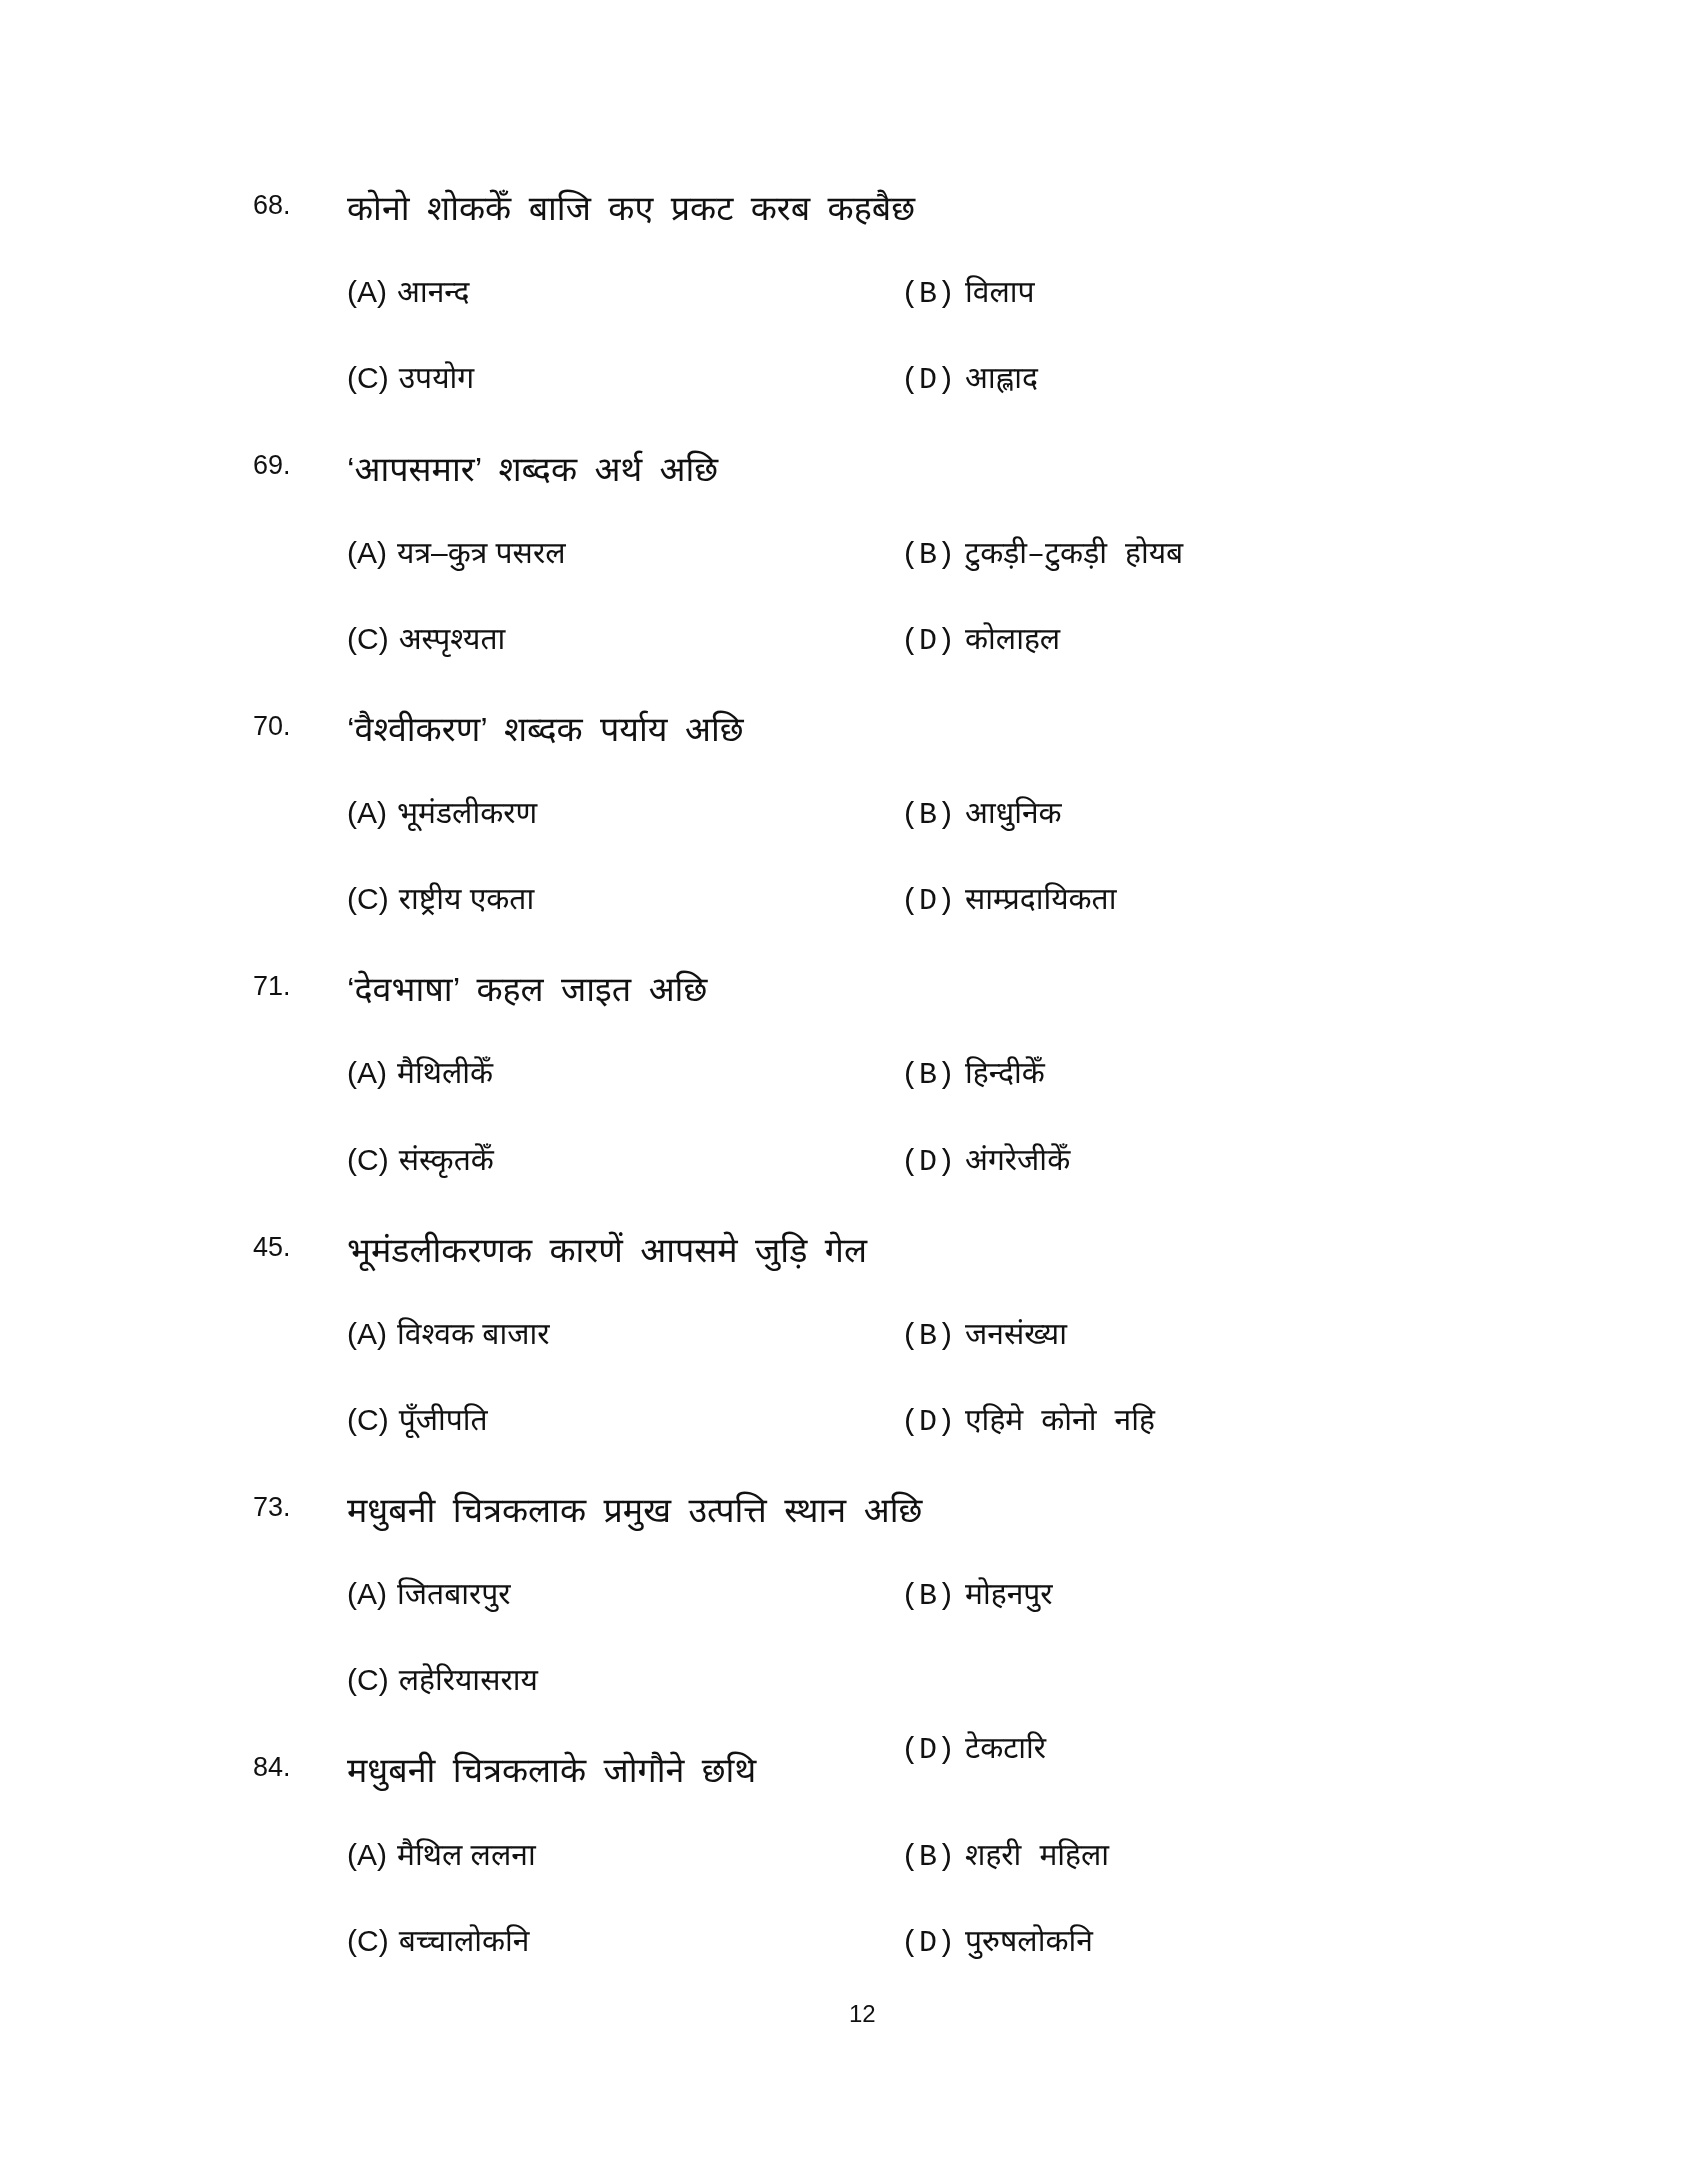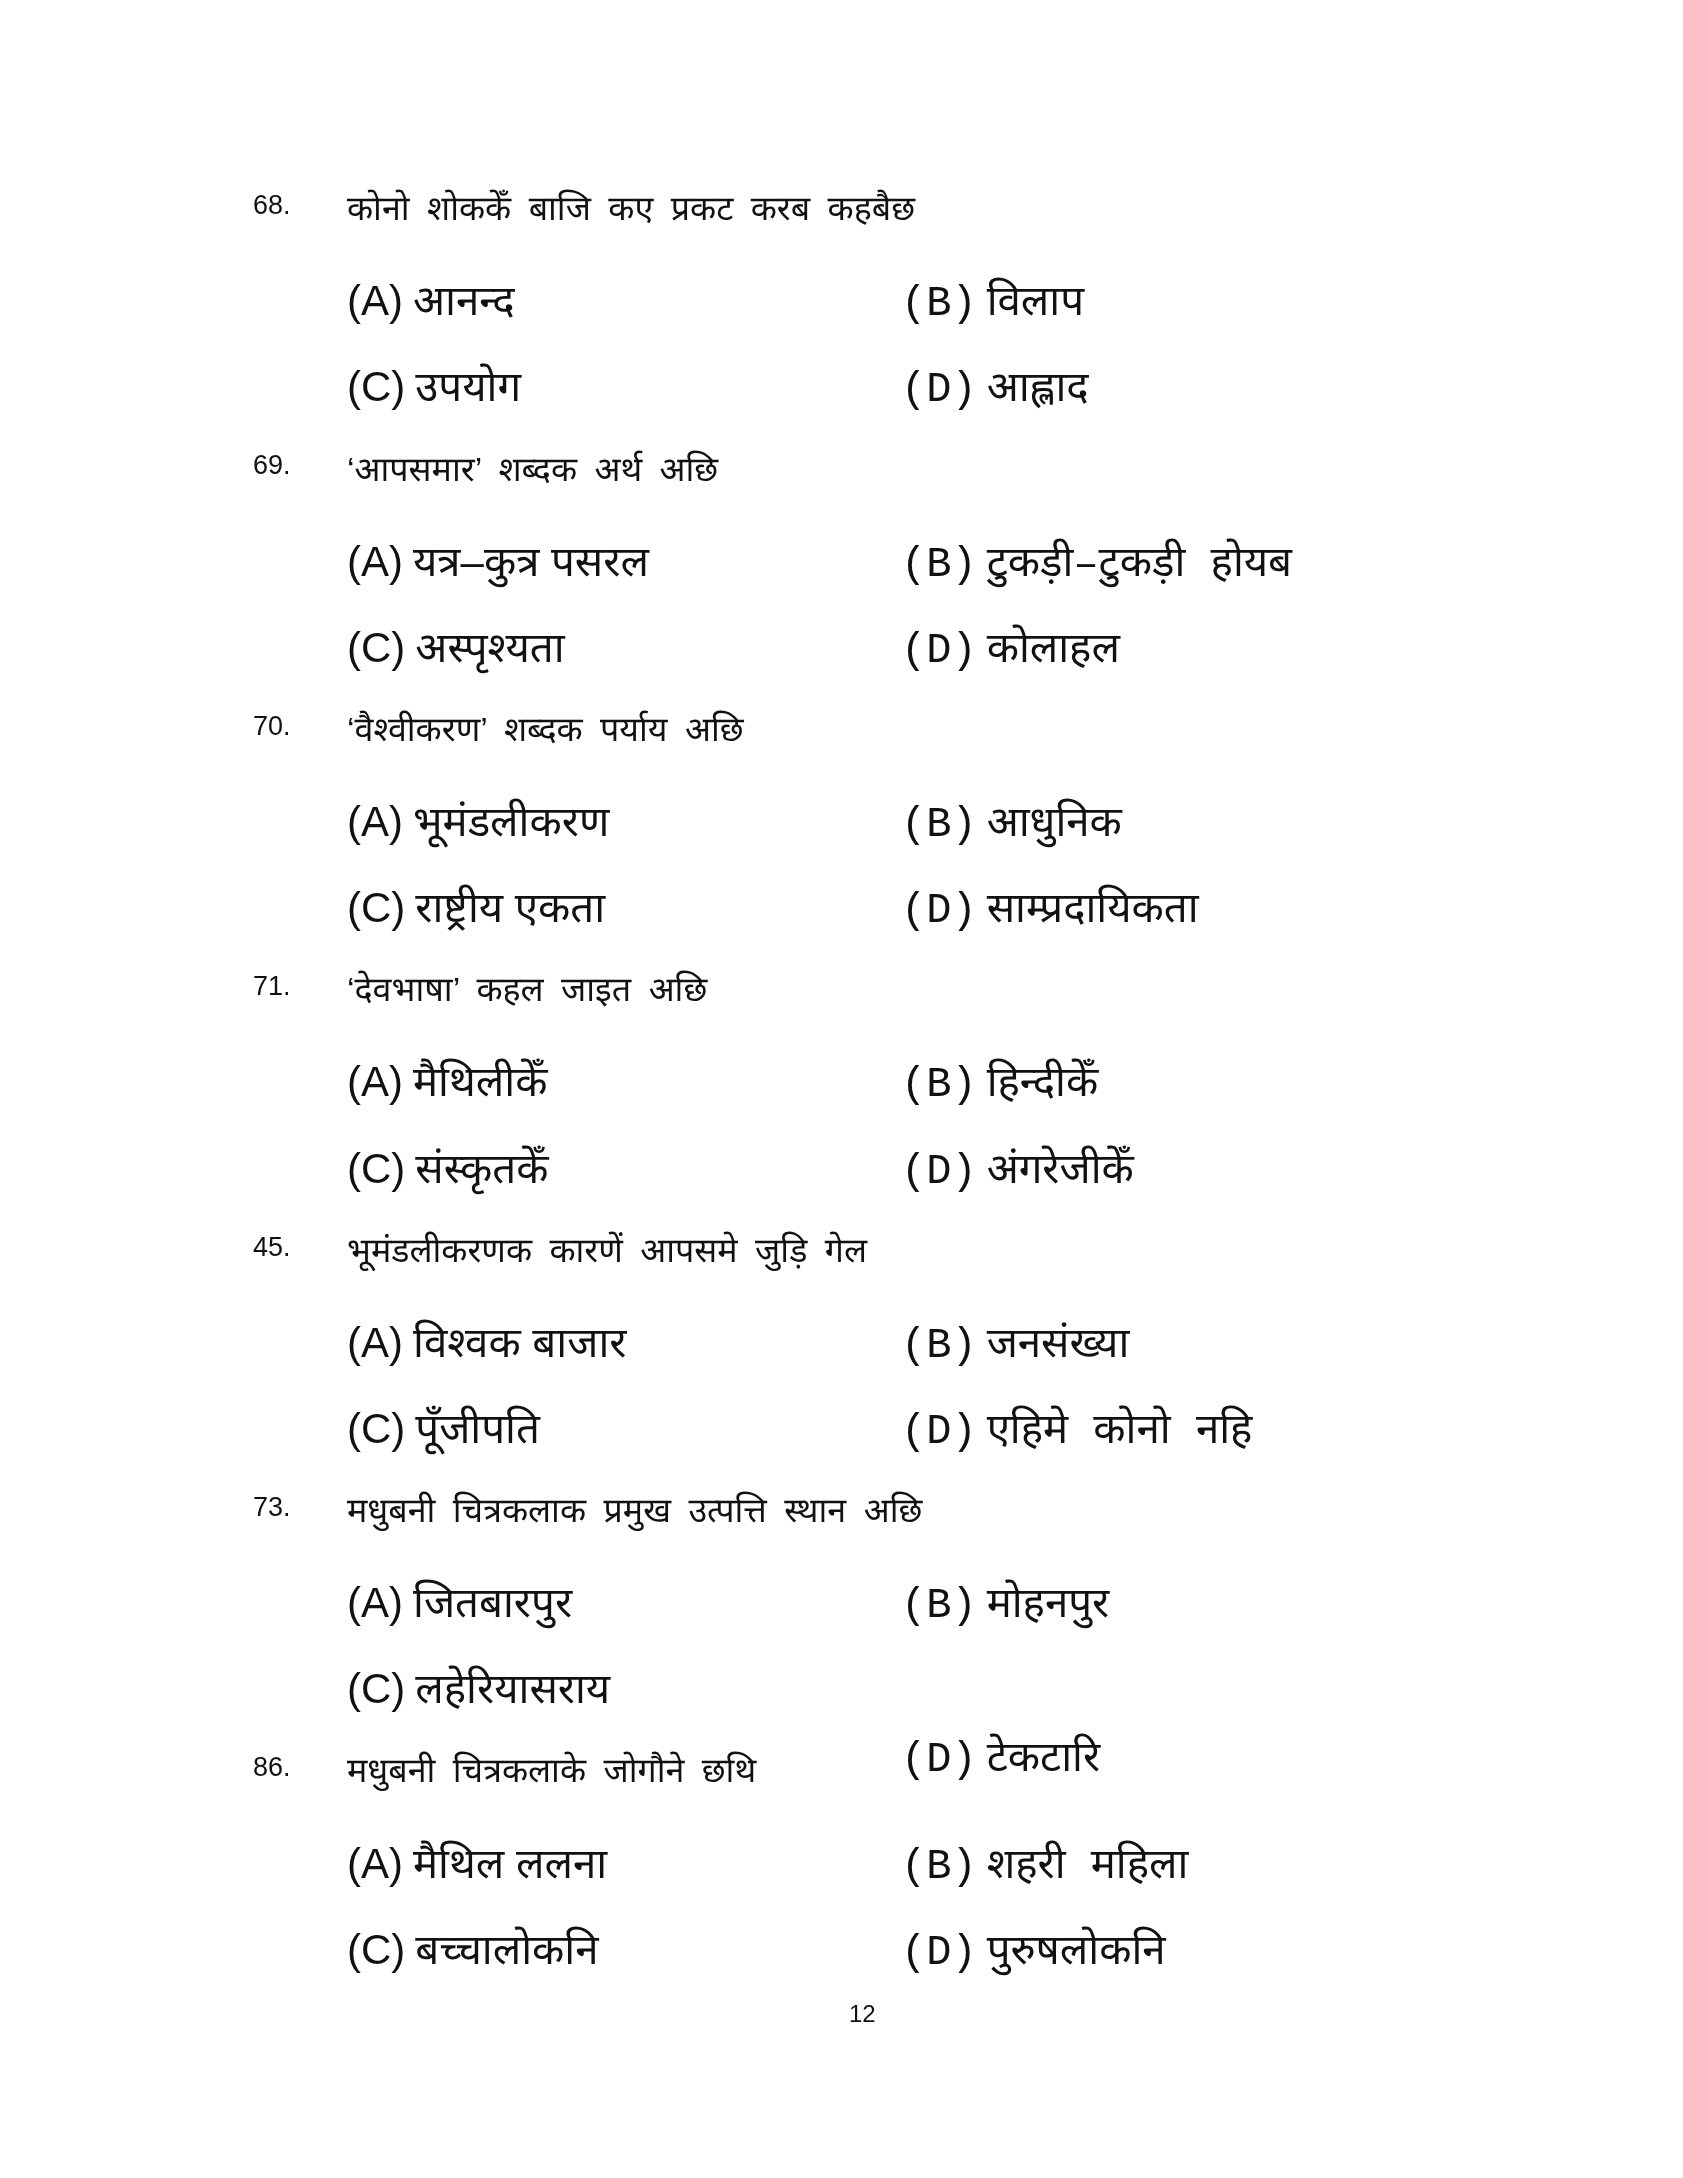--- a/index.html
+++ b/index.html
@@ -1,20 +1,20 @@
 <!DOCTYPE html>
 <html><head>
 <meta charset="utf-8">
 <style>
   html, body { margin: 0; padding: 0; background: #ffffff; }
   body { width: 1683px; height: 2178px; position: relative; overflow: hidden;
          font-family: "Liberation Sans", "DejaVu Sans", sans-serif; color: #111; }
   .q-num { position: absolute; left: 253px; font-size: 27px; }
   .q-text { position: absolute; left: 347px; font-size: 34px; word-spacing: 8px; }
-  .opt { position: absolute; font-size: 42px; }
+  .opt { position: absolute; font-size: 30px; }
   .opt.left { left: 347px; }
   .opt.right { left: 901px; font-family: Liberation Mono, monospace; }
   .opt .lbl { margin-right: 10px; }
   .page-num { position: absolute; left: 849px; top: 2000px; font-size: 24px; }
 </style>
 </head>
 <body>
 
 <div>
 
@@ -66,21 +66,21 @@
   <div>
     <span class="q-num" style="top:1492px">73.</span>
     <span class="q-text" style="top:1486px">मधुबनी चित्रकलाक प्रमुख उत्पत्ति स्थान अछि</span>
     <span class="opt left" style="top:1572px"><span class="lbl">(A)</span><span>जितबारपुर</span></span>
     <span class="opt right" style="top:1572px"><span class="lbl">(B)</span><span>मोहनपुर</span></span>
     <span class="opt left" style="top:1658px"><span class="lbl">(C)</span><span>लहेरियासराय</span></span>
     <span class="opt right" style="top:1726px"><span class="lbl">(D)</span><span>टेकटारि</span></span>
   </div>
 
   <div>
-    <span class="q-num" style="top:1752px">86.</span>
+    <span class="q-num" style="top:1752px">84.</span>
     <span class="q-text" style="top:1746px">मधुबनी चित्रकलाके जोगौने छथि</span>
     <span class="opt left" style="top:1833px"><span class="lbl">(A)</span><span>मैथिल ललना</span></span>
     <span class="opt right" style="top:1833px"><span class="lbl">(B)</span><span>शहरी महिला</span></span>
     <span class="opt left" style="top:1919px"><span class="lbl">(C)</span><span>बच्चालोकनि</span></span>
     <span class="opt right" style="top:1919px"><span class="lbl">(D)</span><span>पुरुषलोकनि</span></span>
   </div>
 </div>
 
 <span class="page-num">12</span>
 

